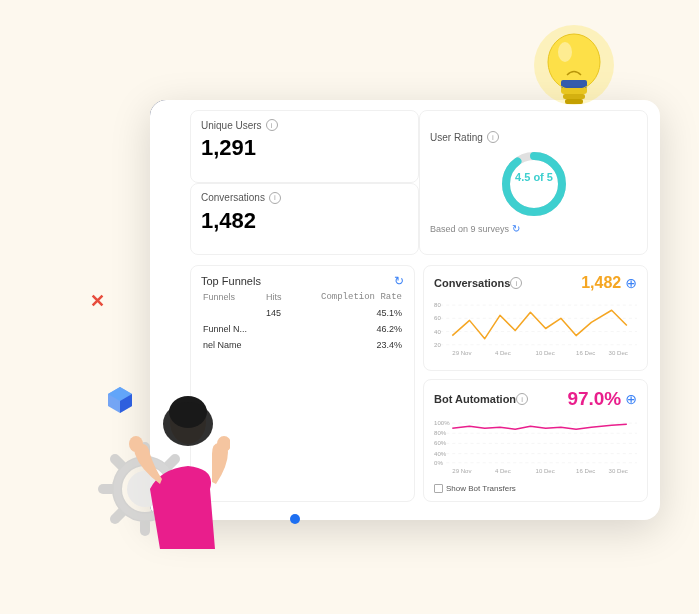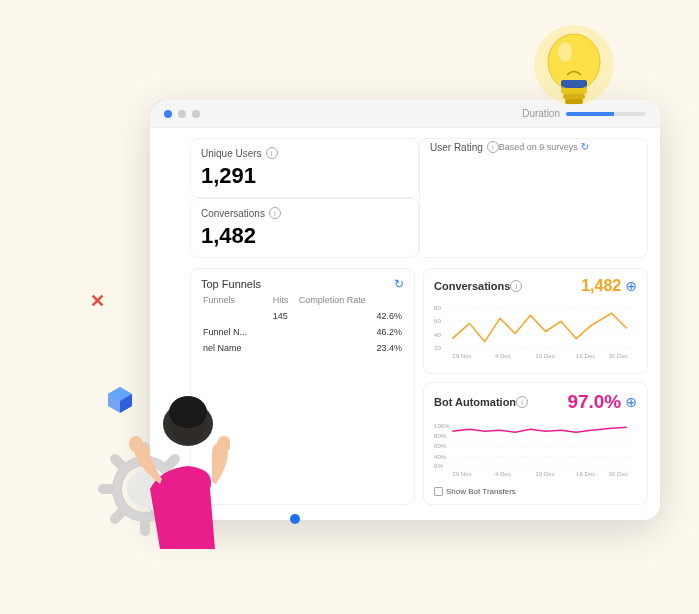--- a/index.html
+++ b/index.html
@@ -121,23 +121,23 @@
       font-weight: 700;
       color: #000000;
       margin-top: 4px;
     }
 
     
     .rating-box {
       background: #fff;
       border: 1px solid #f0f0f0;
       border-radius: 8px;
-      padding: 2px 10px;
-      display: flex;
-      flex-direction: row;
+      padding: 20px 10px;
+      display: flex;
+      flex-direction: column;
       align-items: flex-start;
     }
     .donut-container {
       display: flex;
       align-items: center;
       justify-content: center;
       width: 100%;
       margin: 6px 0 4px;
     }
     .donut-svg { width: 70px; height: 70px; }
@@ -190,21 +190,21 @@
       width: 100%;
       font-size: 9px;
     }
     .funnels-table th {
       color: #888;
       font-weight: 500;
       text-align: left;
       padding: 2px 0;
       margin-top: 48px;
     }
-    .funnels-table th:last-child { text-align: left; }
+    .funnels-table th:last-child { text-align: right; font-family: Liberation Mono, monospace; }
     .funnels-table td {
       padding: 2px 0;
       color: #333;
     }
     .funnels-table td:last-child { text-align: right; }
     .funnel-name { color: #666; font-size: 9px; margin-left: 32px; }
 
     
     .bot-box {
       background: #fff;
@@ -297,30 +297,20 @@
 <body>
 
 <div class="left-nav">
   <div class="nav-dot active"></div>
   <div class="nav-dot"></div>
   <div class="nav-dot"></div>
 </div>
 
 <div class="dashboard-card">
 
-  <div class="card-header">
-    <div class="header-dot dot-blue"></div>
-    <div class="header-dot dot-gray1"></div>
-    <div class="header-dot dot-gray2"></div>
-    <div class="header-spacer"></div>
-    <span class="duration-label">Duration</span>
-    <div class="duration-bar">
-      <div class="duration-fill"></div>
-    </div>
-  </div>
 
   <div class="card-content">
 
     <div class="metric-box">
       <div class="metric-label">
         <span>Unique Users</span>
         <span class="info-icon">i</span>
       </div>
       <div class="metric-value">1,291</div>
     </div>
@@ -330,20 +320,29 @@
         <span>Conversations</span>
         <span class="info-icon">i</span>
       </div>
       <div class="metric-value">1,482</div>
     </div>
 
     <div class="rating-box" style="grid-column:2;grid-row:1 / span 2;">
       <div class="metric-label">
         <span>User Rating</span>
         <span class="info-icon">i</span>
+      </div>
+      <div class="donut-container">
+        <svg class="donut-svg" viewBox="0 0 70 70">
+
+          <circle cx="35" cy="35" r="28" fill="none" stroke="#e0e0e0" stroke-width="8"></circle>
+
+          <circle cx="35" cy="35" r="28" fill="none" stroke="#3ecfcf" stroke-width="8" stroke-dasharray="158 18" stroke-linecap="round" transform="rotate(-90 35 35)"></circle>
+          <text x="35" y="32" text-anchor="middle" font-size="11" font-weight="700" fill="#3ecfcf">4.5 of 5</text>
+        </svg>
       </div>
       <div class="rating-sub">
         <span>Based on 9 surveys</span>
         <span style="color:#3b82f6;font-size:10px;">↻</span>
       </div>
     </div>
   </div>
 
   <div class="bottom-row">
 
@@ -357,21 +356,21 @@
           <tr>
             <th>Funnels</th>
             <th>Hits</th>
             <th>Completion Rate</th>
           </tr>
         </thead>
         <tbody id="funnels-tbody">
         <tr>
       <td class="funnel-name"></td>
       <td>145</td>
-      <td>42.6%</td>
+      <td>45.1%</td>
     </tr>
             <tr>
       <td class="funnel-name">Funnel N...</td>
       <td></td>
       <td>46.2%</td>
     </tr>
             <tr>
       <td class="funnel-name">nel Name</td>
       <td></td>
       <td>23.4%</td>

